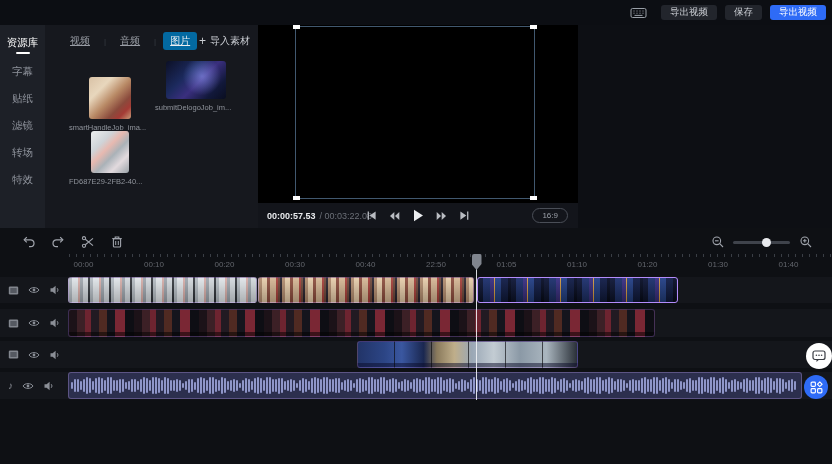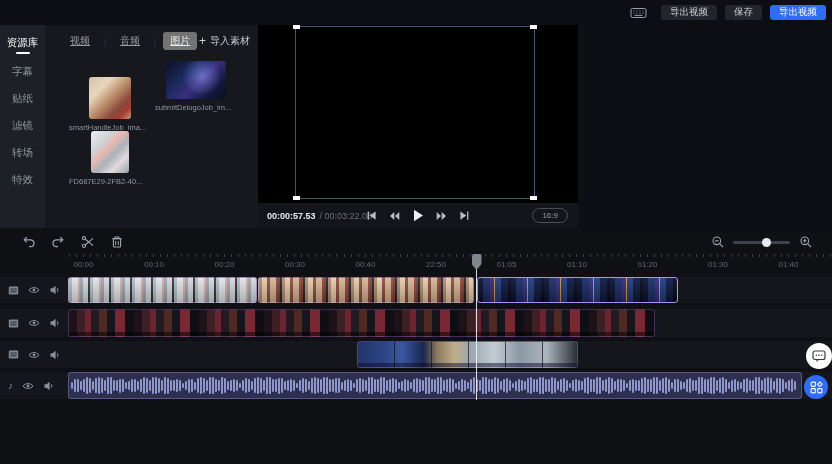--- a/index.html
+++ b/index.html
@@ -20,21 +20,21 @@
              display:flex; flex-direction:column; align-items:center; padding-top:6px; }
   .sb-item { height:27px; display:flex; flex-direction:column; align-items:center; justify-content:center;
              font-size:10.5px; color:#8f939c; cursor:pointer; width:100%; }
   .sb-item.active { color:#fff; }
   .sb-item.active::after { content:""; width:14px; height:2px; background:#fff; border-radius:1px; margin-top:2px; }
 
   
   #media-panel { position:absolute; left:45px; top:25px; width:213px; height:203px; background:#16181e; }
   #media-tabs { position:absolute; left:18px; top:7px; display:flex; align-items:center; gap:7px; }
   .m-tab { font-size:10px; color:#989ca4; cursor:pointer; padding:2px 7px; border-radius:3px;text-decoration:underline; }
-  .m-tab.active { background:#737373; color:#eceef1; }
+  .m-tab.active { background:#0369a1; color:#eceef1; }
   .tab-div { color:#3a3d45; font-size:8px; }
   #import-btn { position:absolute; right:8px; top:9px; display:flex; align-items:center; gap:4px;
                 font-size:10px; color:#c9ccd2; cursor:pointer; }
   #import-btn .plus { font-size:12px; line-height:10px; }
   #media-grid { position:absolute; left:0; top:32px; width:213px; }
   .m-item { position:absolute; width:82px; cursor:pointer; }
   .m-thumb { border-radius:3px; margin:0 auto; }
   .m-caption { font-size:7.5px; color:#8f939b; margin-top:4px; white-space:nowrap; overflow:hidden; width:80px; }
   .t-cat-tan { background:linear-gradient(135deg,#d9c2a6 0%,#e8d7bd 28%,#b98a66 52%,#8a4a3c 72%,#a33b35 84%,#c99b78 100%); }
   .t-news { background:linear-gradient(135deg,#0c1026 0%,#1c2a5e 35%,#3a2f7e 55%,#11183a 80%,#0a0e20 100%),radial-gradient(circle at 60% 40%,rgba(120,140,255,.55),transparent 45%); background-blend-mode:screen; }

